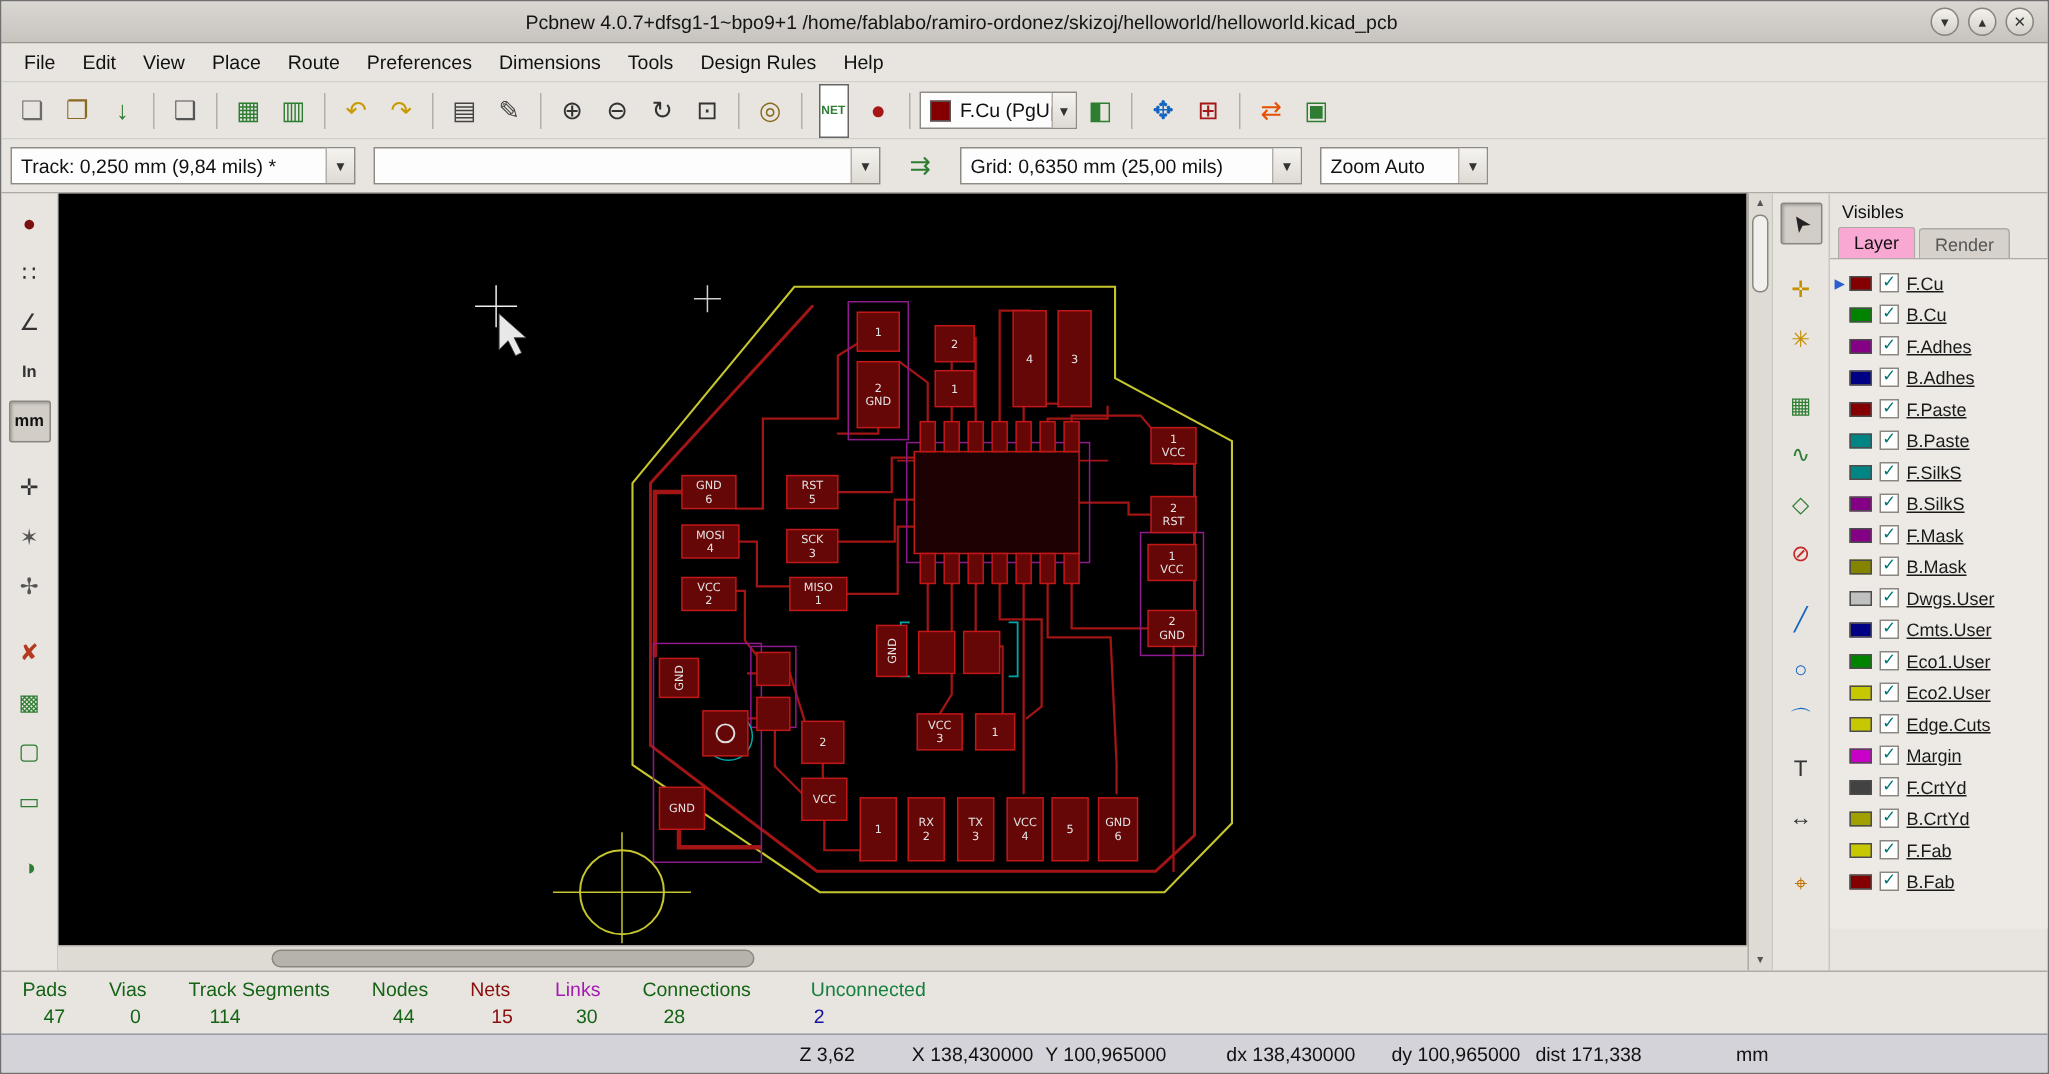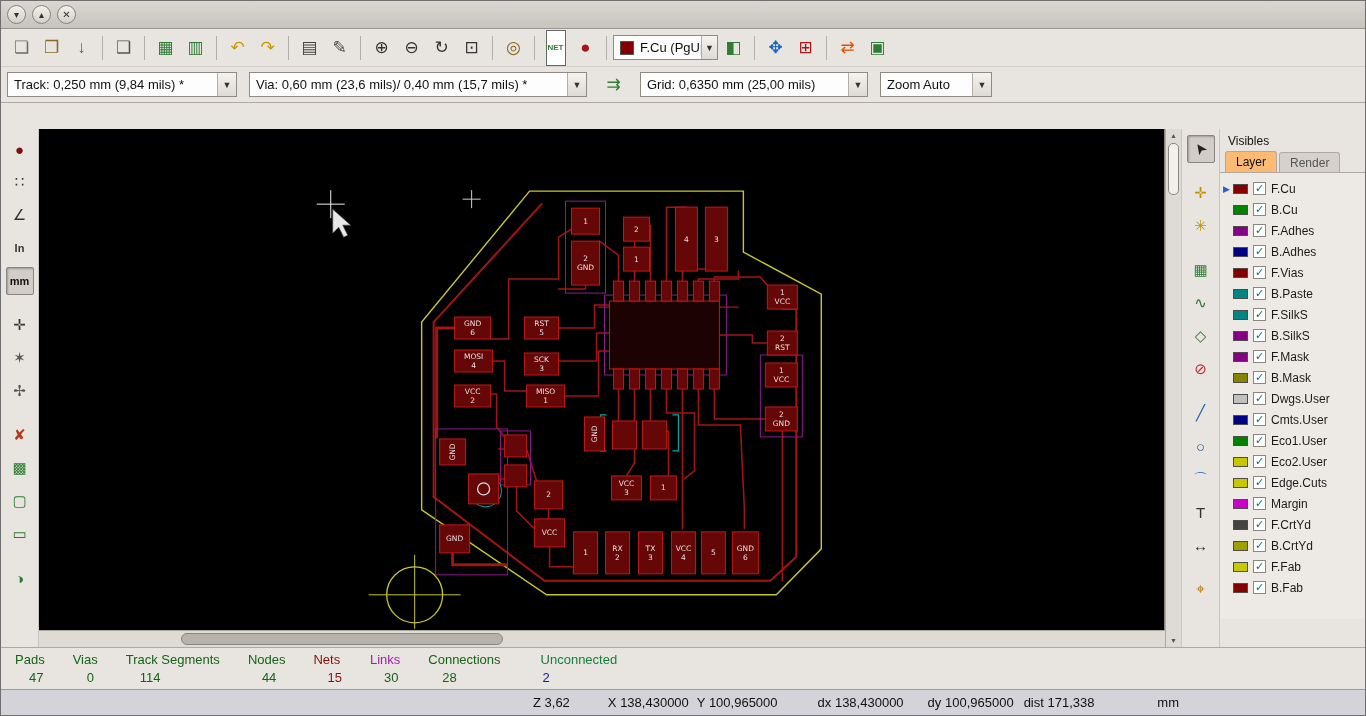--- a/index.html
+++ b/index.html
@@ -44,48 +44,61 @@
   .h-thumb { position:absolute; left:142px; top:2px; width:322px; height:12px; background:#b6b2ac; border:1px solid #8a8680; border-radius:6px; }
   .v-scroll { position:relative; width:16px; height:518px; background:#dedbd5; border-left:1px solid #aeaaa3; font-size:7px; color:#555; }
   .v-thumb { position:absolute; top:14px; left:2px; width:11px; height:52px; background:#f2f0ec; border:1px solid #8a8680; border-radius:5px; }
   .v-arrow { position:absolute; left:4px; }
 
   
   .visibles { width:146px; background:#e8e5e0; border-left:1px solid #c9c5bf; font-size:12px; }
   .visibles-title { padding:5px 8px 3px; color:#111; }
   .tabs { display:flex; padding-left:5px; border-bottom:1px solid #aeaaa3; align-items:flex-end; }
   .tab { padding:3px 10px 2px; font-size:12px; border:1px solid #aeaaa3; border-bottom:none; border-radius:3px 3px 0 0; background:#d6d2cb; color:#555; margin-right:2px; }
-  .tab.active { background:#fdba74; color:#111; padding-bottom:3px; }
+  .tab.active { background:#f9a8d4; color:#111; padding-bottom:3px; }
   .layer-list { padding:5px 0 0 2px; background:#edeae5; height:446px; }
   .layer-row { display:flex; align-items:center; height:21px; gap:5px; padding-left:11px; position:relative; }
   .active-arrow { position:absolute; left:1px; color:#2b5fd0; font-size:9px; }
   .swatch { width:15px; height:10px; border:1px solid #4c4c4c; flex:0 0 15px; }
   .cb { width:13px; height:13px; background:#fff; border:1px solid #8a8680; display:flex; align-items:center; justify-content:center; font-size:11px; line-height:1; color:#007474; flex:0 0 13px; }
-  .layer-label { color:#1a1a1a; white-space:nowrap; }
+  .layer-label { color:#1a1a1a; white-space:nowrap;text-decoration:underline; }
 
   
   .statusbar { position:absolute; top:646px; left:0; width:1364px; height:42px; background:#e8e5e0; border-top:1px solid #aeaaa3; display:flex; gap:28px; padding:4px 0 0 14px; }
   .sfield .slabel { font-size:13px; }
   .sfield .svalue { font-size:13px; margin-top:3px;margin-left:14px; }
   .coordbar { position:absolute; top:688px; left:0; width:1364px; height:26px; background:#d3d3d9; border-top:1px solid #9a9aa2; display:flex; align-items:center; font-size:13px; color:#111; }
   .coordbar span { white-space:nowrap; }
 </style>
 </head>
 <body>
 
 <div class="window">
 
   <div class="titlebar">
+    <div class="title">Pcbnew 4.0.7+dfsg1-1~bpo9+1 /home/fablabo/ramiro-ordonez/skizoj/helloworld/helloworld.kicad_pcb</div>
     <div class="winbtns">
         <div class="winbtn">▾</div>
         <div class="winbtn">▴</div>
         <div class="winbtn">✕</div>
       </div>
   </div>
 
+  <div class="menubar" id="menubar">
+      <div class="menu-item">File</div>
+      <div class="menu-item">Edit</div>
+      <div class="menu-item">View</div>
+      <div class="menu-item">Place</div>
+      <div class="menu-item">Route</div>
+      <div class="menu-item">Preferences</div>
+      <div class="menu-item">Dimensions</div>
+      <div class="menu-item">Tools</div>
+      <div class="menu-item">Design Rules</div>
+      <div class="menu-item">Help</div>
+    </div>
 
   <div class="toolbar" id="toolbar-top">
       <div class="tbtn">
         <span style="color: rgb(107, 107, 107);">❏</span>
       </div>
       <div class="tbtn">
         <span style="color: rgb(138, 106, 32);">❐</span>
       </div>
       <div class="tbtn">
         <span style="color: rgb(46, 125, 50);">↓</span>
@@ -163,21 +176,20 @@
         <span style="color: rgb(46, 125, 50);">▣</span>
       </div>
     </div>
 
   <div class="auxbar">
     <div class="combo" style="width:230px">
       <span class="lab">Track: 0,250 mm (9,84 mils) *</span>
       <span class="arrow-box">▼</span>
     </div>
     <div class="combo" style="width:338px">
-      <span class="lab">Via: 0,60 mm (23,6 mils)/ 0,40 mm (15,7 mils) *</span>
       <span class="arrow-box">▼</span>
     </div>
     <div class="tbtn" id="aux-auto-width" style="color: rgb(46, 125, 50);">⇉</div>
     <div class="combo" style="width:228px">
       <span class="lab">Grid: 0,6350 mm (25,00 mils)</span>
       <span class="arrow-box">▼</span>
     </div>
     <div class="combo" style="width:112px">
       <span class="lab">Zoom Auto</span>
       <span class="arrow-box">▼</span>
@@ -527,21 +539,21 @@
             <span class="layer-label">F.Adhes</span>
           </div>
           <div class="layer-row">
             <span class="swatch" style="background: rgb(0, 0, 132);"></span>
             <span class="cb">✓</span>
             <span class="layer-label">B.Adhes</span>
           </div>
           <div class="layer-row">
             <span class="swatch" style="background: rgb(132, 0, 0);"></span>
             <span class="cb">✓</span>
-            <span class="layer-label">F.Vias</span>
+            <span class="layer-label">F.Paste</span>
           </div>
           <div class="layer-row">
             <span class="swatch" style="background: rgb(0, 132, 132);"></span>
             <span class="cb">✓</span>
             <span class="layer-label">B.Paste</span>
           </div>
           <div class="layer-row">
             <span class="swatch" style="background: rgb(0, 132, 132);"></span>
             <span class="cb">✓</span>
             <span class="layer-label">F.SilkS</span>

